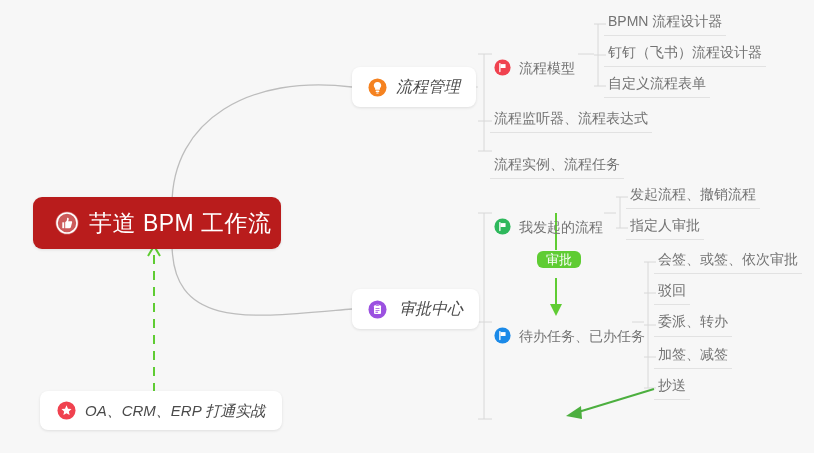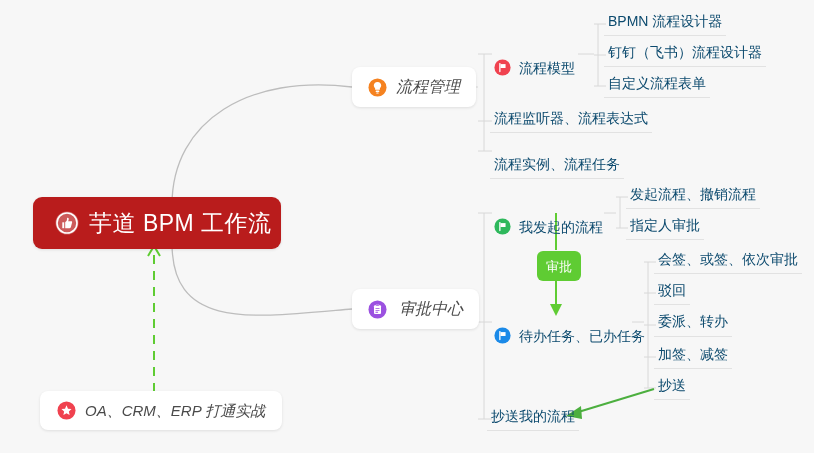--- a/index.html
+++ b/index.html
@@ -47,30 +47,30 @@
   
   .plain-node{
     position:absolute;
     display:flex;align-items:center;gap:8px;
     border-bottom:1px solid #e2e2e2;
     padding:0 4px 5px 4px;
     box-sizing:border-box;
     height:24px;
     white-space:nowrap;
   }
-  .plain-label{color:#0c4a6e;font-size:14px;line-height:1;white-space:nowrap;}
+  .plain-label{color:#737373;font-size:14px;line-height:1;white-space:nowrap;}
   .plain-node.nb{border-bottom:none;margin-top:16px;}
 
   
   .badge-node{
     position:absolute;
     display:flex;align-items:center;justify-content:center;
     background:#5fcc33;
     border-radius:6px;
-    height:30px;padding:0 9px;
+    height:17px;padding:0 9px;
     box-sizing:border-box;
   }
   .badge-label{color:#fff;font-size:13px;line-height:1;white-space:nowrap;}
 
   
   .ic{flex:0 0 auto;display:inline-block;line-height:0;}
 </style>
 </head>
 <body>
 
@@ -242,23 +242,20 @@
   <div class="plain-node" style="left:654px;top:313px;font-family:Liberation Serif, serif;">
     <span class="plain-label">委派、转办</span>
   </div>
   <div class="plain-node" style="left:654px;top:345px;">
     <span class="plain-label">加签、减签</span>
   </div>
   <div class="plain-node" style="left:654px;top:376px;">
     <span class="plain-label">抄送</span>
   </div>
 
-  <div class="plain-node" style="left:487px;top:407px;">
-    <span class="plain-label">抄送我的流程</span>
-  </div>
 
   <div class="card-node" style="left:40px;top:391px;">
     <span class="ic">
       <svg width="19" height="19" viewBox="0 0 20 20">
         <circle cx="10" cy="10" r="9.5" fill="#f0424f"></circle>
         <path d="M10 4.6 L11.55 8.05 L15.3 8.45 L12.5 10.95 L13.3 14.7
                  L10 12.8 L6.7 14.7 L7.5 10.95 L4.7 8.45 L8.45 8.05 Z" fill="#ffffff"></path>
       </svg>
     </span>
     <span class="card-label">OA、CRM、ERP 打通实战</span>

